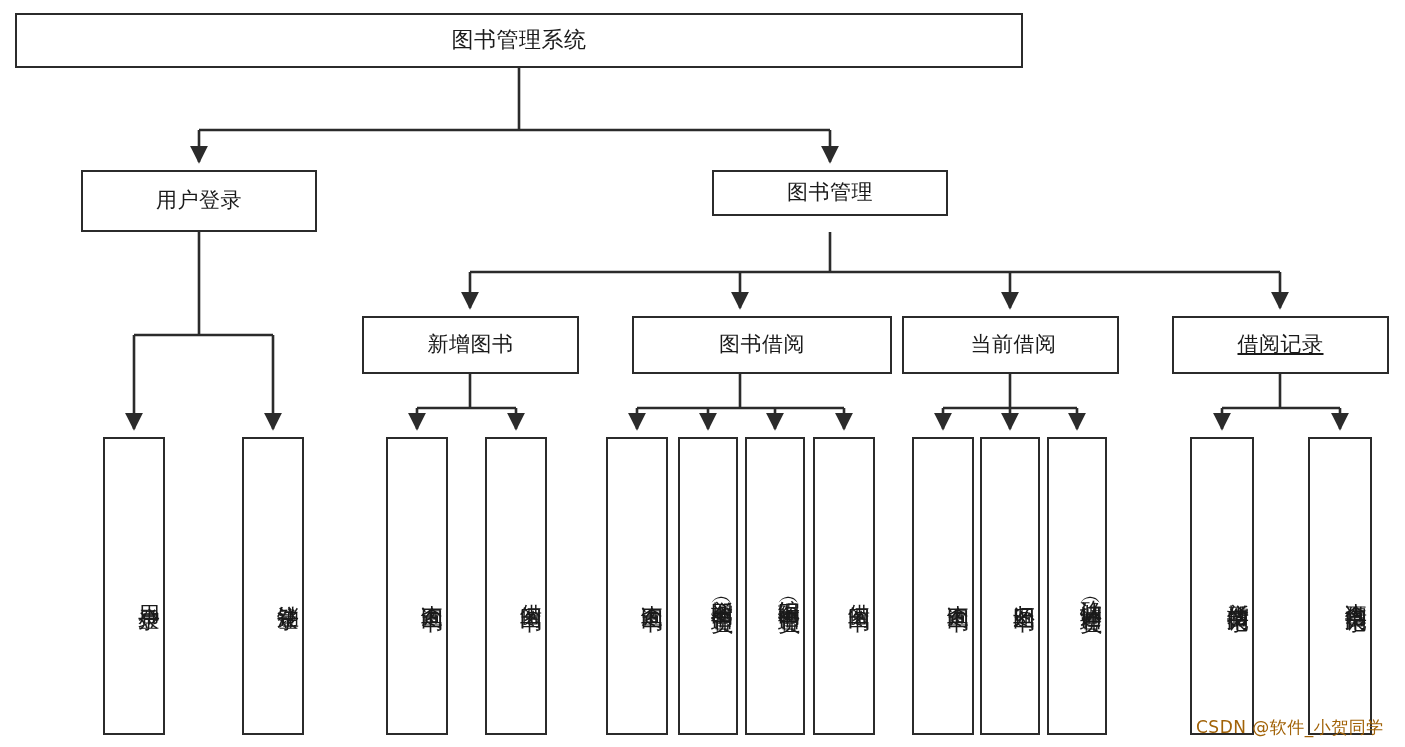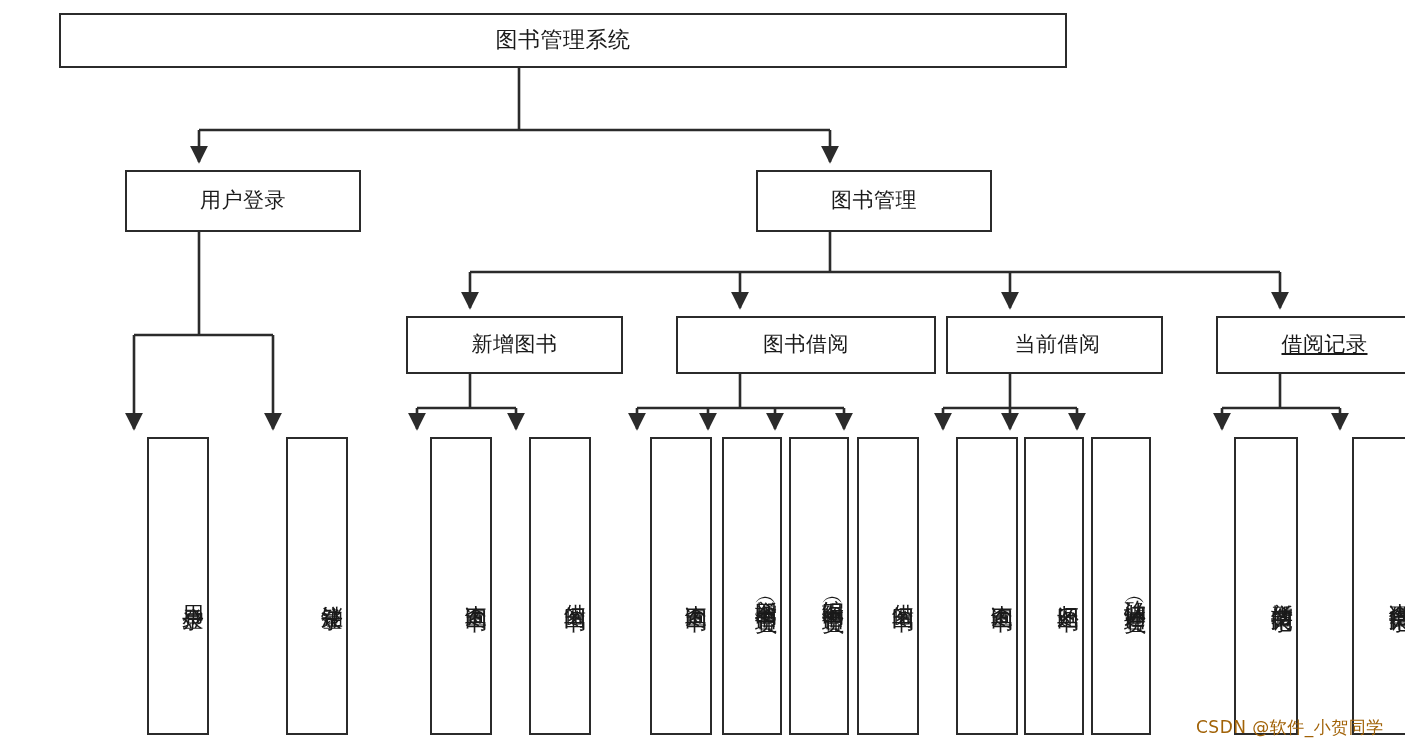--- a/index.html
+++ b/index.html
@@ -29,21 +29,20 @@
   }
   .node {
     position: absolute;
     box-sizing: border-box;
     background: #ffffff;
     border: 2px solid #2b2b2b;
     display: flex;
     align-items: center;
     justify-content: center;
     color: #1a1a1a;
-    margin-left: 44px;
   }
   .node.h {
     font-size: 21px;
     line-height: 1.2;
     letter-spacing: 0.5px;
   }
   .node.root {
     font-size: 22px;
   }
   .node.v {
@@ -125,21 +124,21 @@
     </g>
   </svg>
 
   <div class="node h root" style="left: 15px; top: 13px; width: 1008px; height: 55px;">
     <span>图书管理系统</span>
   </div>
 
   <div class="node h" style="left: 81px; top: 170px; width: 236px; height: 62px;">
     <span>用户登录</span>
   </div>
-  <div class="node h" style="left: 712px; top: 170px; width: 236px; height: 62px;">
+  <div class="node h" style="left: 712px; top: 170px; width: 236px; height: 46px;">
     <span>图书管理</span>
   </div>
 
   <div class="node h" style="left: 362px; top: 316px; width: 217px; height: 58px;">
     <span>新增图书</span>
   </div>
   <div class="node h" style="left: 632px; top: 316px; width: 260px; height: 58px;">
     <span>图书借阅</span>
   </div>
   <div class="node h" style="left: 902px; top: 316px; width: 217px; height: 58px; padding-left: 6px;">

